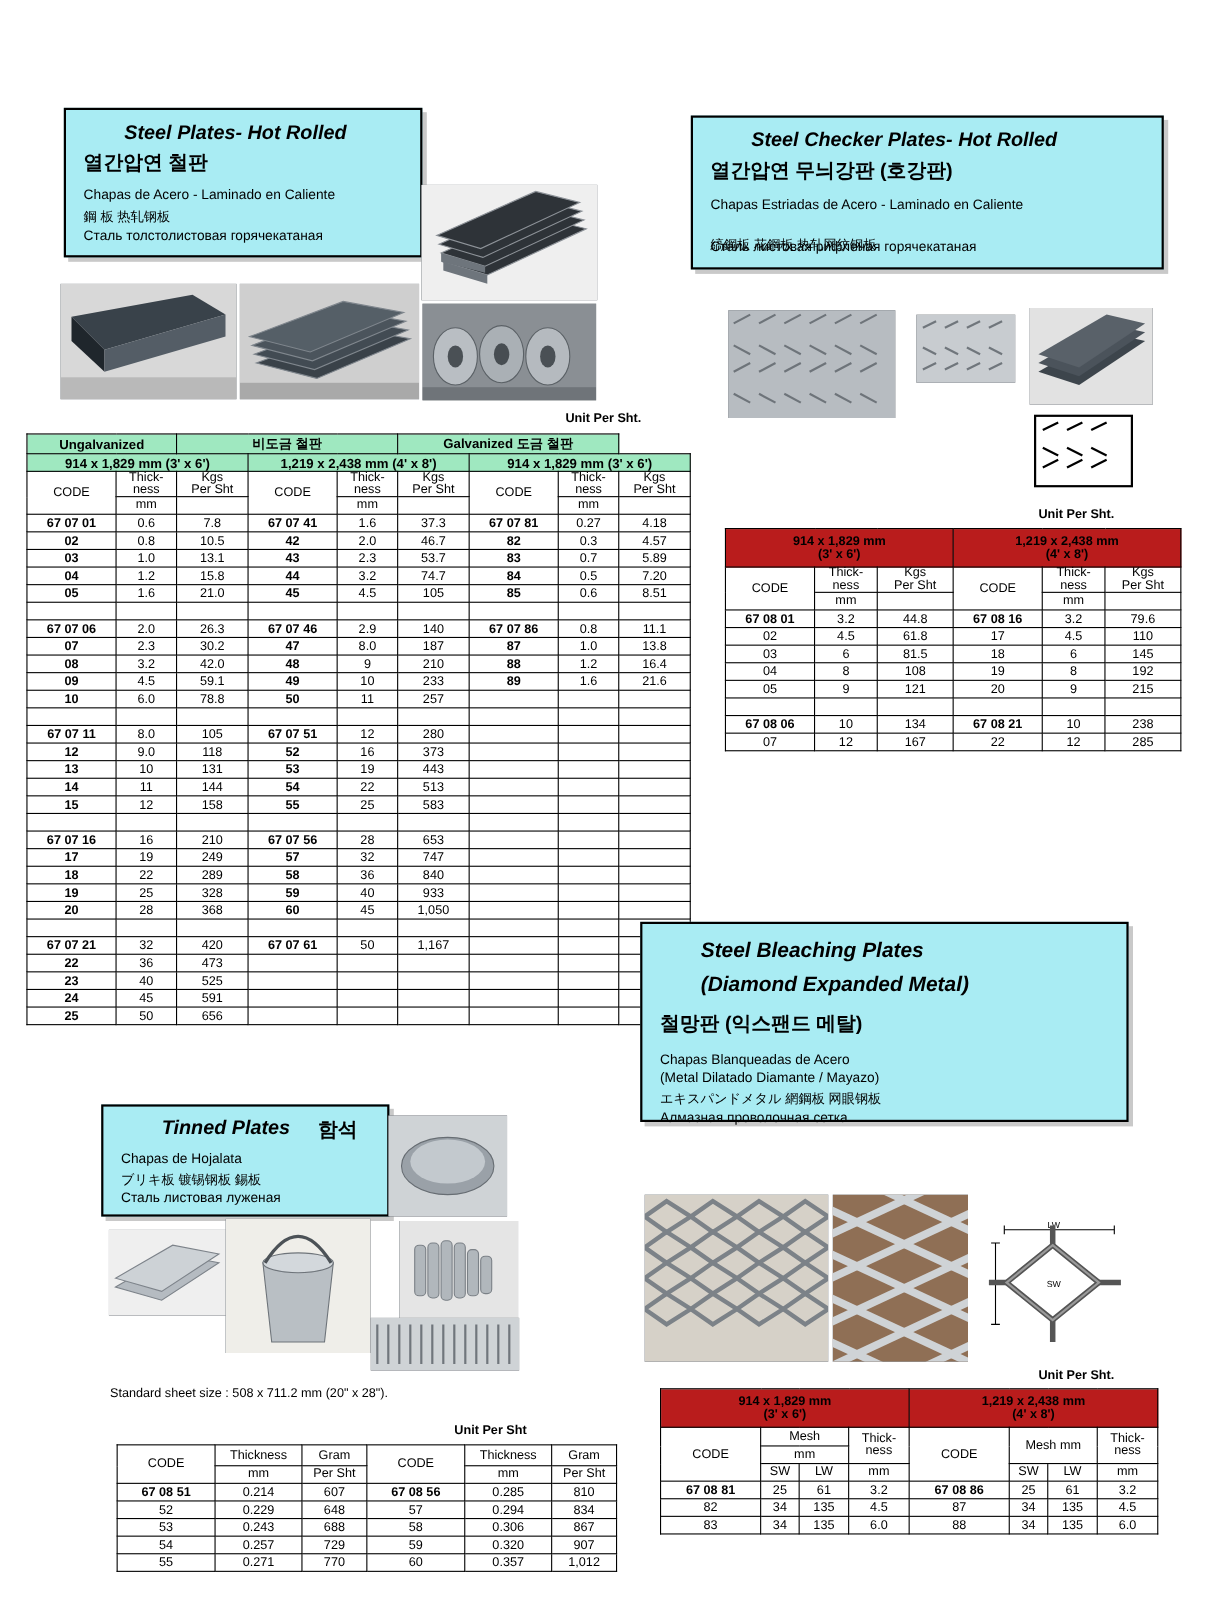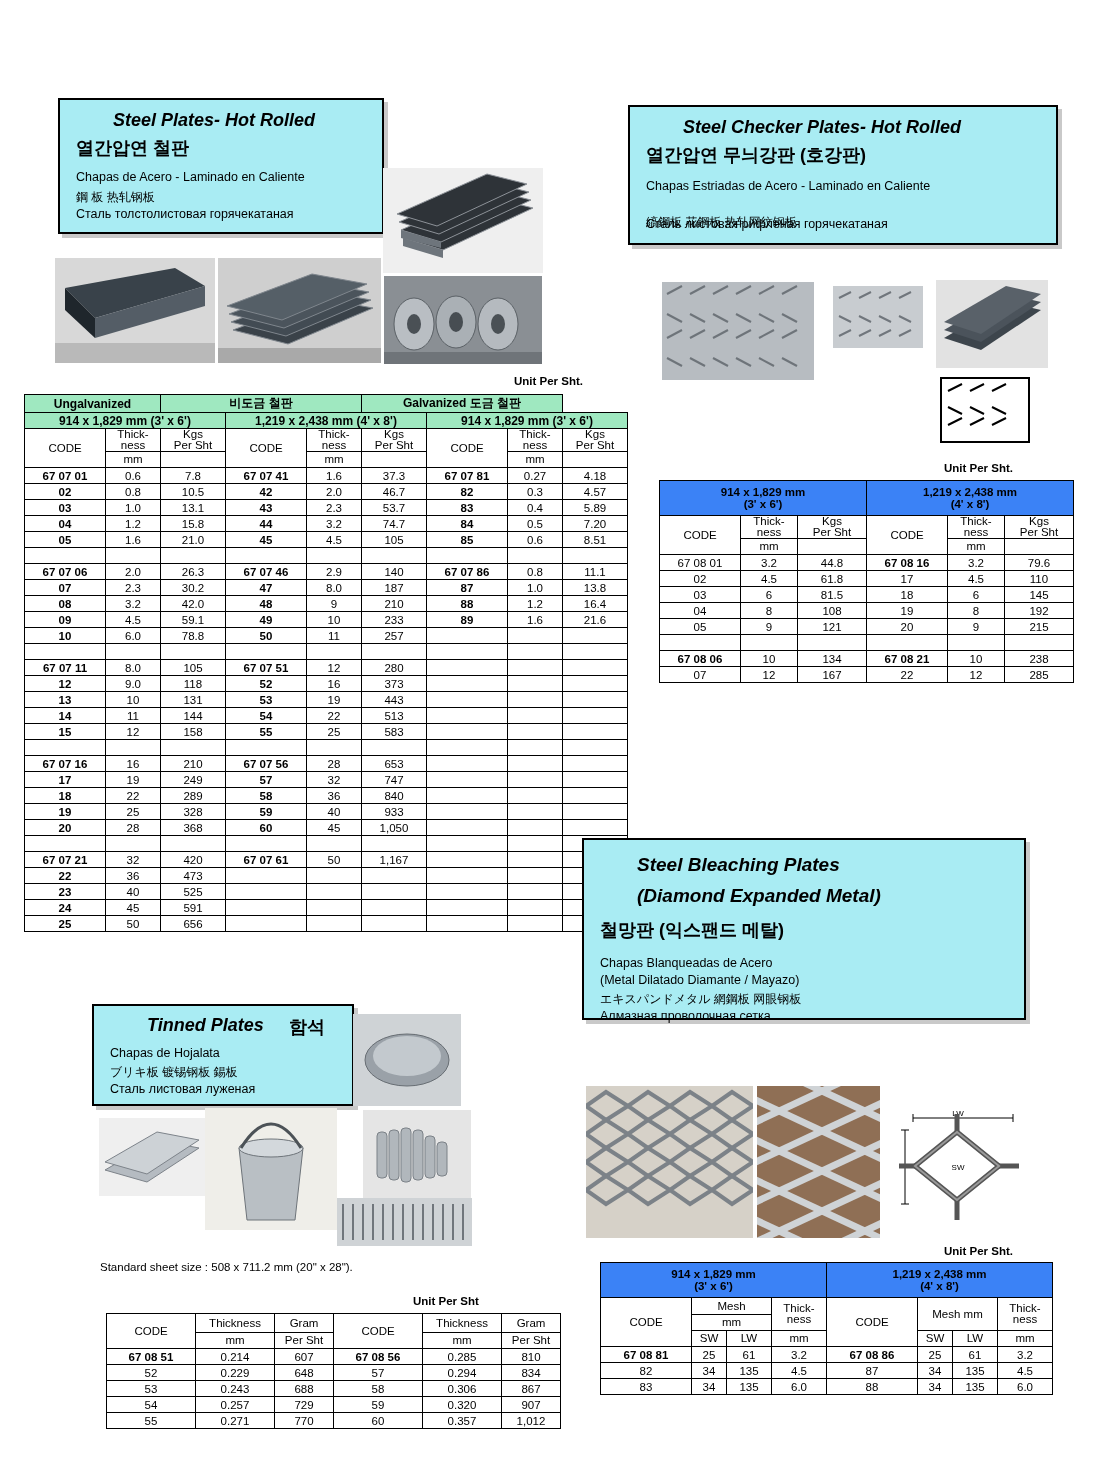--- a/index.html
+++ b/index.html
@@ -43,21 +43,21 @@
 
   
   table{border-collapse:collapse;position:absolute;background:#fff;}
   table td,table th{
     border:1px solid #000;font-size:11.5px;text-align:center;
     padding:0;height:15px;font-weight:normal;
   }
   .grp{background:#9fe8c0;font-weight:bold;font-size:12px;}
   .hdr{font-size:10.5px;line-height:11px;}
   .code{font-weight:bold;text-align:center;}
-  .cyan{background:#3b82f6;font-weight:bold;font-size:11.5px;}
+  .cyan{background:#b91c1c;font-weight:bold;font-size:11.5px;}
 
   .unit{position:absolute;font-size:11.5px;font-weight:bold;}
 
   
   .diag{position:absolute;}
 </style>
 </head>
 <body>
 
 <div class="page">
@@ -268,21 +268,21 @@
           <td>4.57</td>
         </tr>
         <tr>
           <td class="code">03</td>
           <td>1.0</td>
           <td>13.1</td>
           <td class="code">43</td>
           <td>2.3</td>
           <td>53.7</td>
           <td class="code">83</td>
-          <td>0.4</td>
+          <td>0.7</td>
           <td>5.89</td>
         </tr>
         <tr>
           <td class="code">04</td>
           <td>1.2</td>
           <td>15.8</td>
           <td class="code">44</td>
           <td>3.2</td>
           <td>74.7</td>
           <td class="code">84</td>
@@ -582,21 +582,21 @@
           <td style="width:56px;height:22px">Thick-<br>ness</td>
           <td style="width:68px;height:22px">Kgs<br>Per Sht</td>
         </tr>
         <tr class="hdr">
           <td>mm</td>
           <td>&nbsp;</td>
           <td>mm</td>
           <td>&nbsp;</td>
         </tr>
         <tr>
-          <td style="font-weight:normal">67 08 01</td>
+          <td style="font-weight:bold">67 08 01</td>
           <td>3.2</td>
           <td>44.8</td>
           <td style="font-weight:bold">67 08 16</td>
           <td>3.2</td>
           <td>79.6</td>
         </tr>
         <tr>
           <td style="">02</td>
           <td>4.5</td>
           <td>61.8</td>

